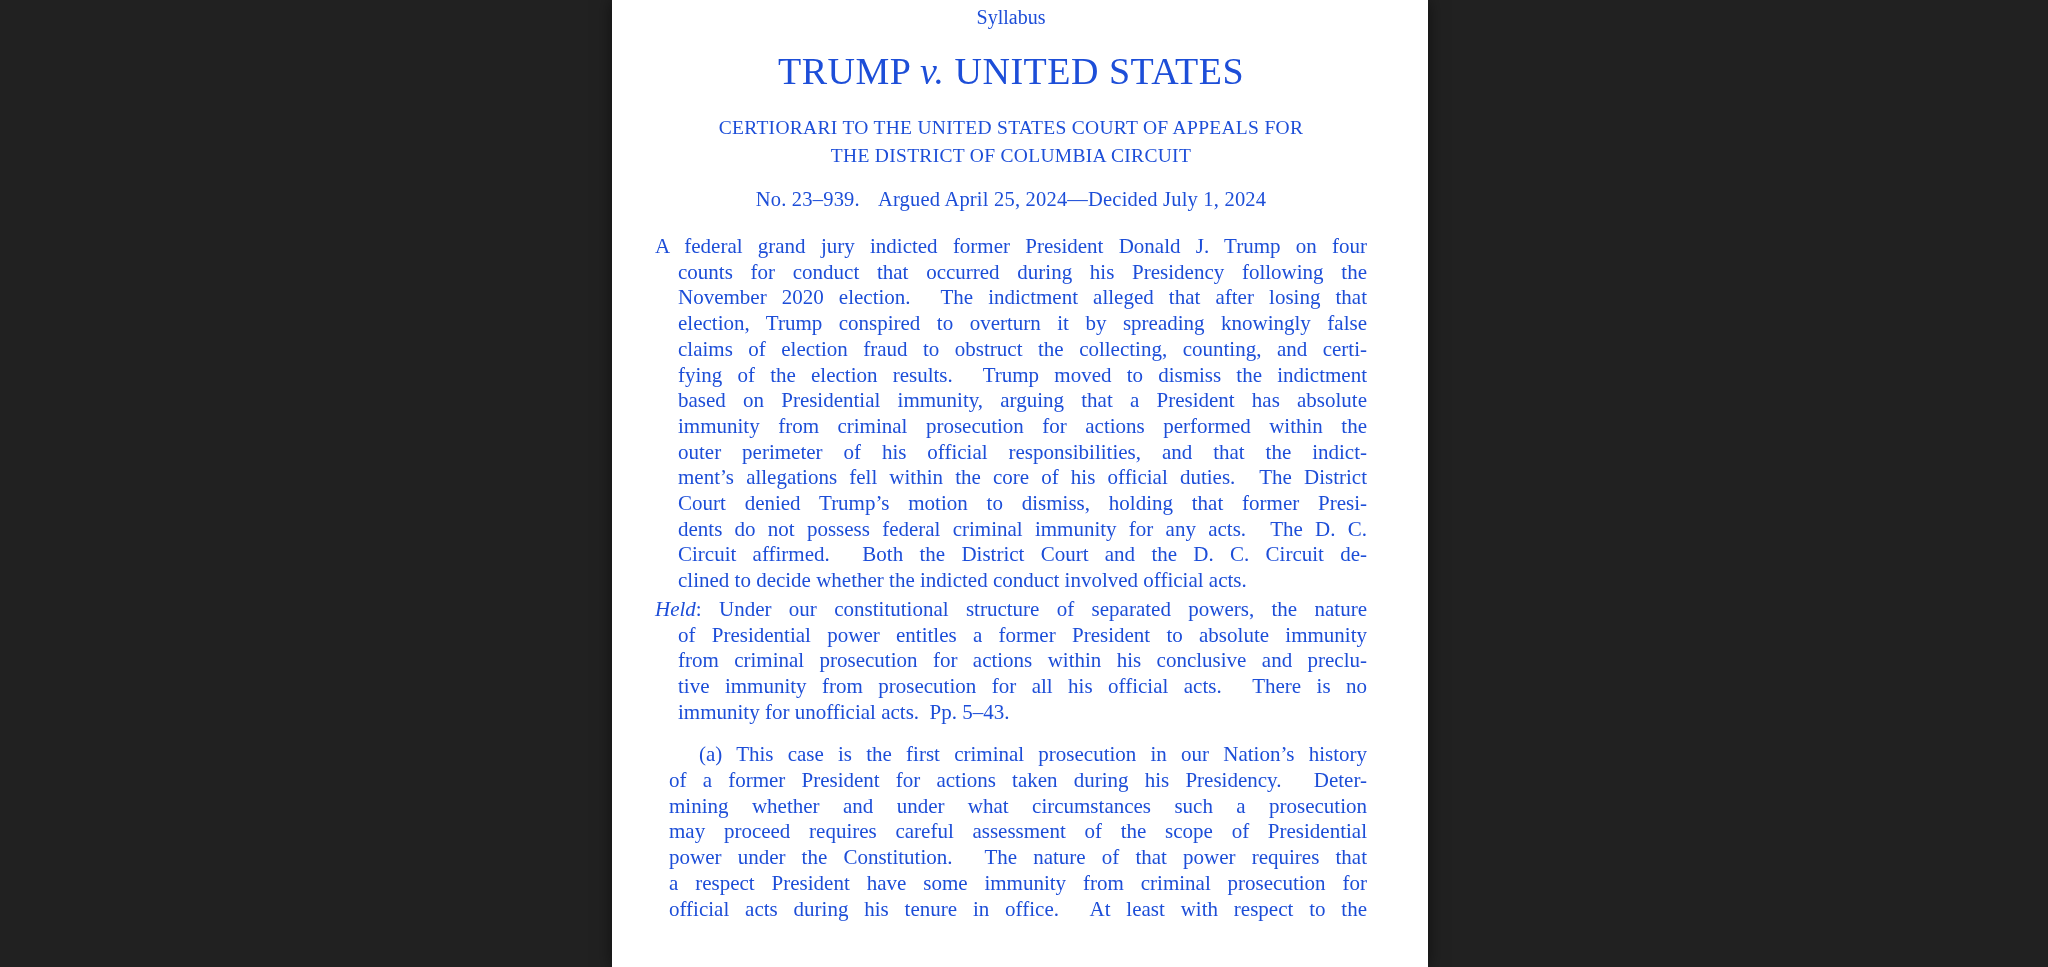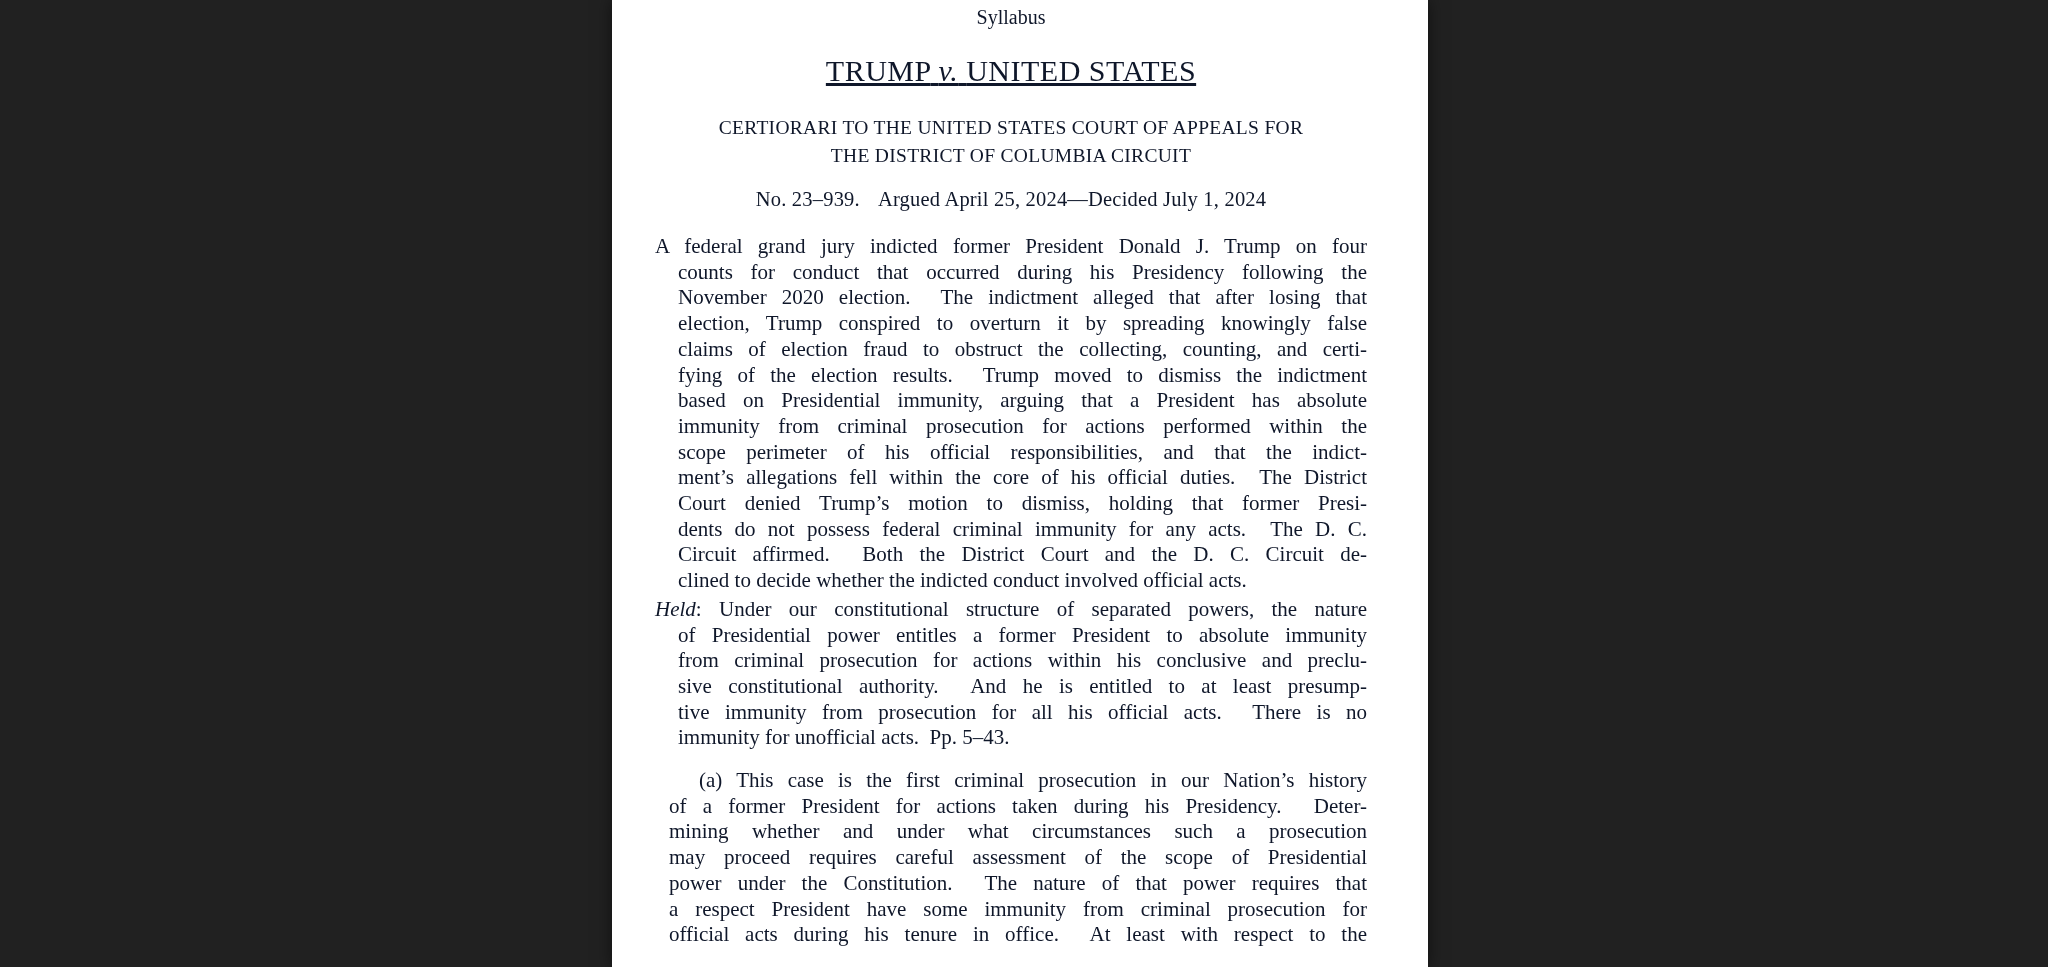--- a/index.html
+++ b/index.html
@@ -18,46 +18,45 @@
     font-family: "Liberation Serif", "DejaVu Serif", serif;
   }
   .page {
     position: absolute;
     left: 612px;
     top: 0;
     width: 816px;
     height: 967px;
     background: #ffffff;
     box-shadow: 0 0 16px rgba(0,0,0,0.55);
-    color: #0f172a;
+    color: #1d4ed8;
   }
   .column {
     position: absolute;
     left: 43px;
     top: 0;
     width: 712px;
   }
   .running-head {
     position: absolute;
     top: 6px;
     width: 100%;
     text-align: center;
     font-size: 20px;
     line-height: 22px;
   }
   .case-title {
     position: absolute;
     top: 54px;
     width: 100%;
     text-align: center;
-    font-size: 30px;
+    font-size: 38px;
     line-height: 34px;
     letter-spacing: 0.5px;
     white-space: nowrap;
-    text-decoration: underline;
   }
   .case-title .versus { font-style: italic; }
   .certiorari {
     position: absolute;
     top: 114px;
     width: 100%;
     text-align: center;
     font-size: 19.5px;
     line-height: 28px;
     letter-spacing: 0.3px;
@@ -116,32 +115,31 @@
       <div class="body-text">
           <div class="para body">
             <div class="line first">A federal grand jury indicted former President Donald J. Trump on four</div>
             <div class="line">counts for conduct that occurred during his Presidency following the</div>
             <div class="line">November 2020 election.&nbsp; The indictment alleged that after losing that</div>
             <div class="line">election, Trump conspired to overturn it by spreading knowingly false</div>
             <div class="line">claims of election fraud to obstruct the collecting, counting, and certi-</div>
             <div class="line">fying of the election results.&nbsp; Trump moved to dismiss the indictment</div>
             <div class="line">based on Presidential immunity, arguing that a President has absolute</div>
             <div class="line">immunity from criminal prosecution for actions performed within the</div>
-            <div class="line">scope perimeter of his official responsibilities, and that the indict-</div>
+            <div class="line">outer perimeter of his official responsibilities, and that the indict-</div>
             <div class="line">ment’s allegations fell within the core of his official duties.&nbsp; The District</div>
             <div class="line">Court denied Trump’s motion to dismiss, holding that former Presi-</div>
             <div class="line">dents do not possess federal criminal immunity for any acts.&nbsp; The D. C.</div>
             <div class="line">Circuit affirmed.&nbsp; Both the District Court and the D. C. Circuit de-</div>
             <div class="line lastline">clined to decide whether the indicted conduct involved official acts.</div>
           </div>
           <div class="para held">
             <div class="line first"><span class="lead-italic">Held</span>: Under our constitutional structure of separated powers, the nature</div>
             <div class="line">of Presidential power entitles a former President to absolute immunity</div>
             <div class="line">from criminal prosecution for actions within his conclusive and preclu-</div>
-            <div class="line">sive constitutional authority.&nbsp; And he is entitled to at least presump-</div>
             <div class="line">tive immunity from prosecution for all his official acts.&nbsp; There is no</div>
             <div class="line lastline">immunity for unofficial acts.&nbsp; Pp. 5–43.</div>
           </div>
           <div class="para sub">
             <div class="line first">(a) This case is the first criminal prosecution in our Nation’s history</div>
             <div class="line">of a former President for actions taken during his Presidency.&nbsp; Deter-</div>
             <div class="line">mining whether and under what circumstances such a prosecution</div>
             <div class="line">may proceed requires careful assessment of the scope of Presidential</div>
             <div class="line">power under the Constitution.&nbsp; The nature of that power requires that</div>
             <div class="line">a respect President have some immunity from criminal prosecution for</div>

